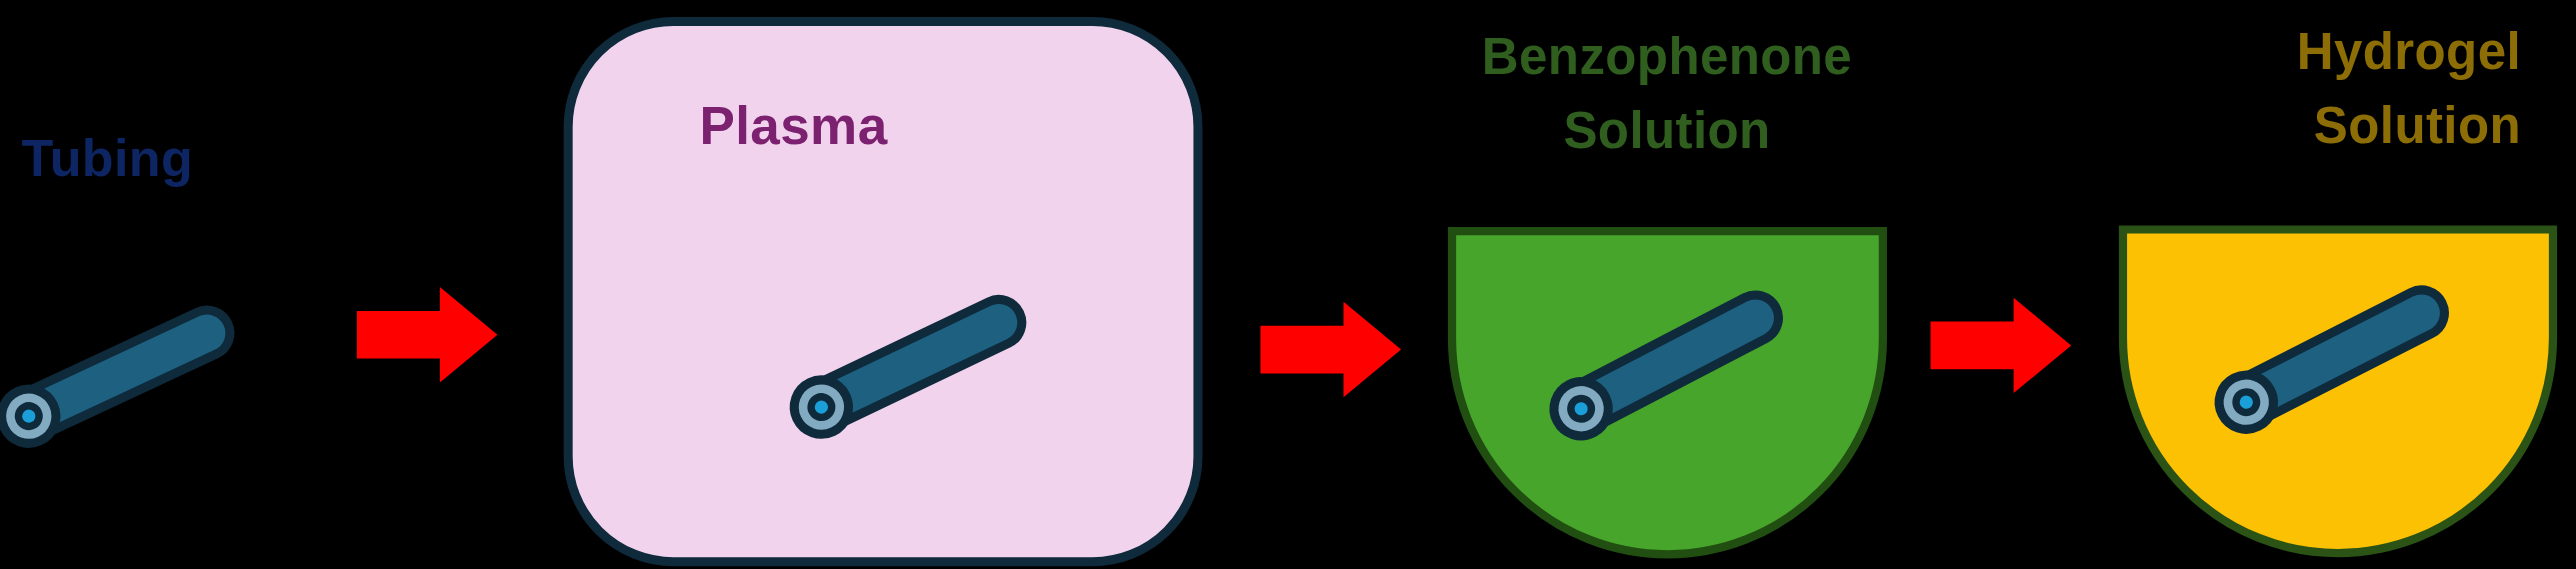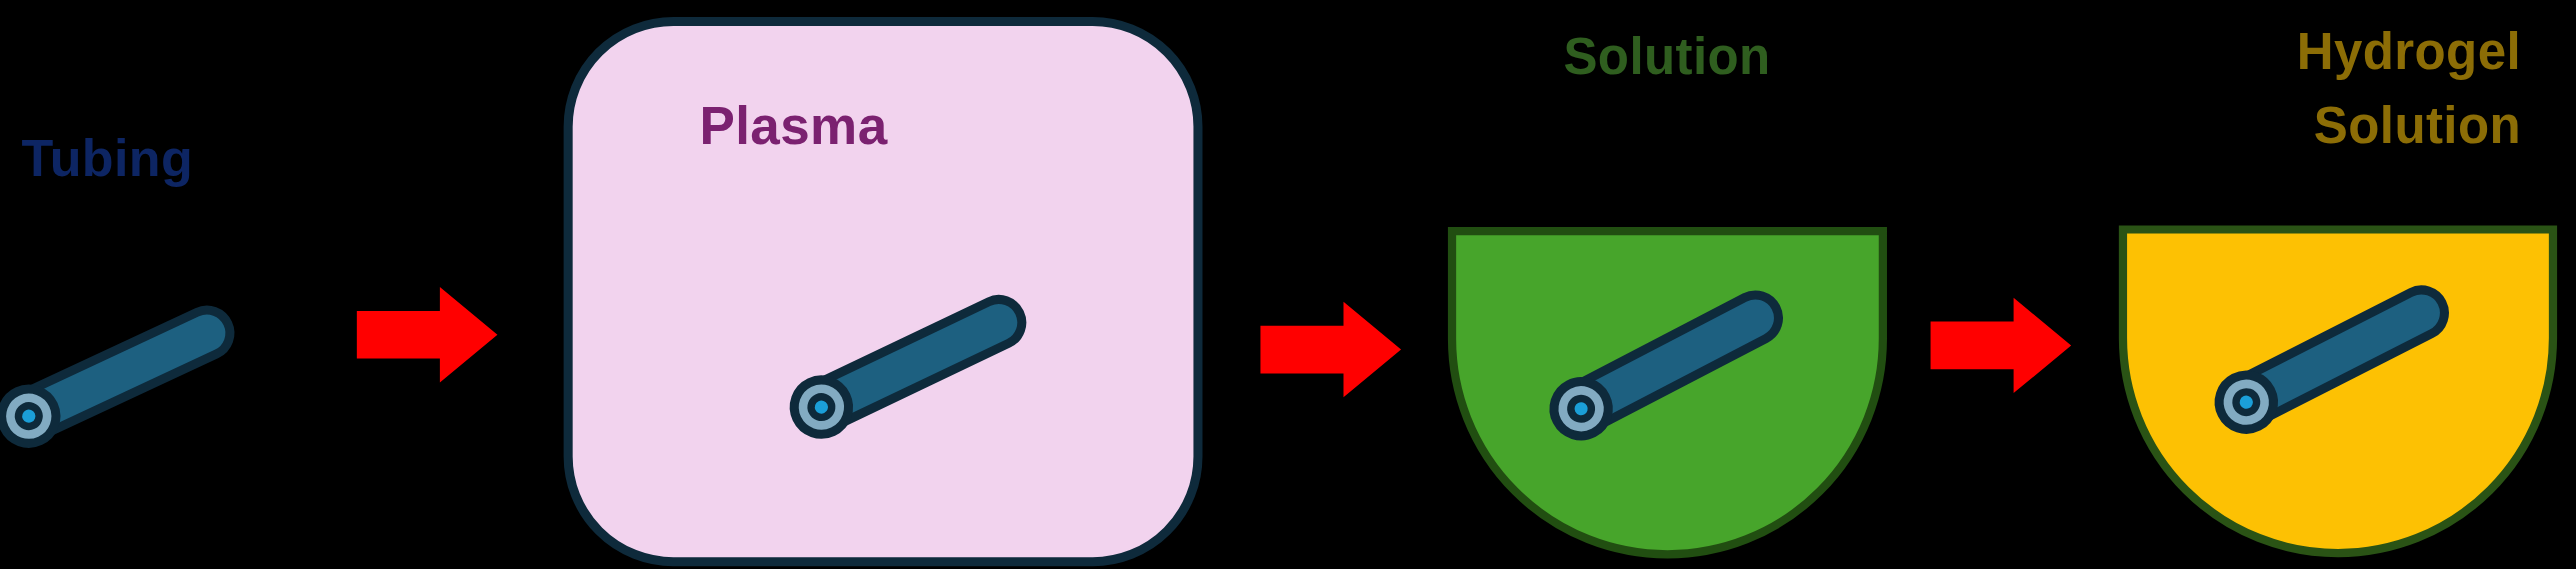--- a/index.html
+++ b/index.html
@@ -68,20 +68,21 @@
       <circle class="tube-cap" cx="0" cy="0" r="33" fill="#82abc2" stroke="#0e2a3b"></circle>
       <circle class="tube-bore" cx="0" cy="0" r="12.5" fill="#1b9fd8" stroke="#0e2a3b"></circle>
     </g>
   </svg>
 
   <div class="label label-tubing">Tubing</div>
 
   <div class="label label-plasma">Plasma</div>
 
   <div class="label label-benzo">
+    <div>Benzophenone</div>
     <div>Solution</div>
   </div>
 
   <div class="label label-hydrogel">
     <div>Hydrogel</div>
     <div>Solution</div>
   </div>
 
 </div>
 

